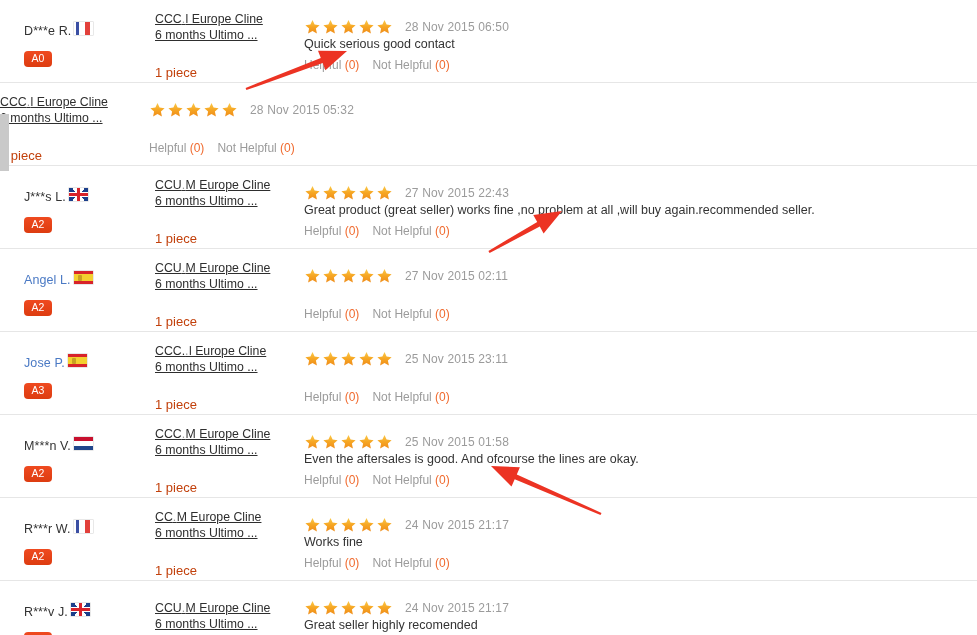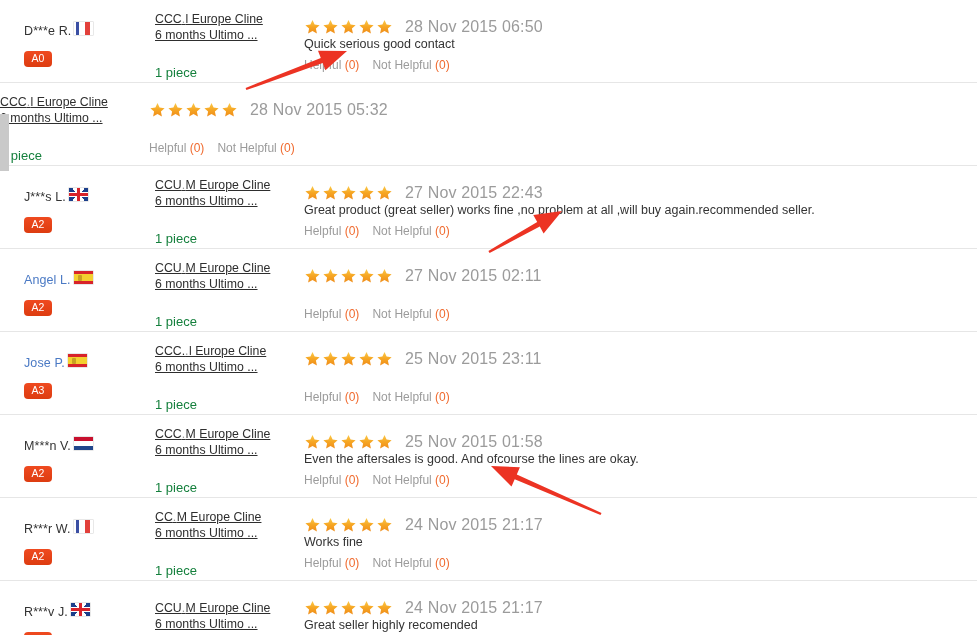--- a/index.html
+++ b/index.html
@@ -152,21 +152,21 @@
     width: 135px;
     text-decoration: underline;
   }
   .product-title .faded {
     color: #9a9a9a;
     letter-spacing: .5px;
   }
   .product-qty {
     margin-top: 22px;
     font-size: 13px;
-    color: #15803d;
+    color: #c2410c;
   }
 
   
   .col-feedback {
     box-sizing: border-box;
     flex: 1 1 auto;
     padding-top: 5px;
     padding-left: 9px;
   }
   .fb-head {
@@ -177,21 +177,21 @@
   .stars {
     display: inline-block;
     font-size: 0;
     line-height: 0;
     letter-spacing: 0;
     white-space: nowrap;
   }
   .stars svg { display: inline-block; margin-right: 1px; }
   .fb-date {
     margin-left: 11px;
-    font-size: 16px;
+    font-size: 12px;
     color: #9b9b9b;
     letter-spacing: .15px;
   }
   .fb-comment {
     font-size: 12.5px;
     color: #333333;
     line-height: 16px;
     min-height: 16px;
     white-space: nowrap;
   }

